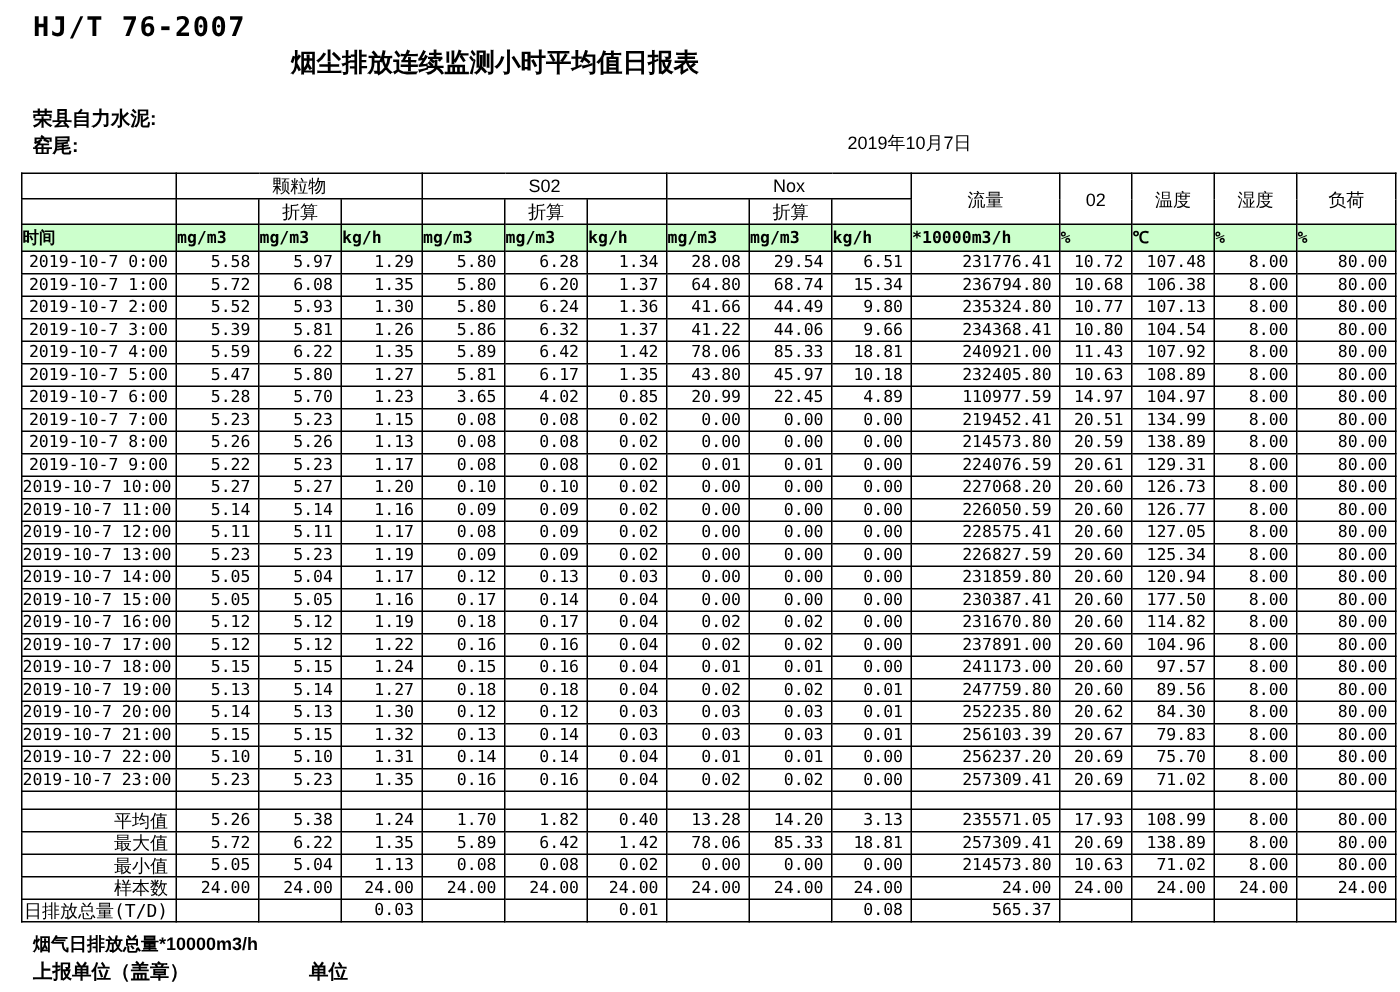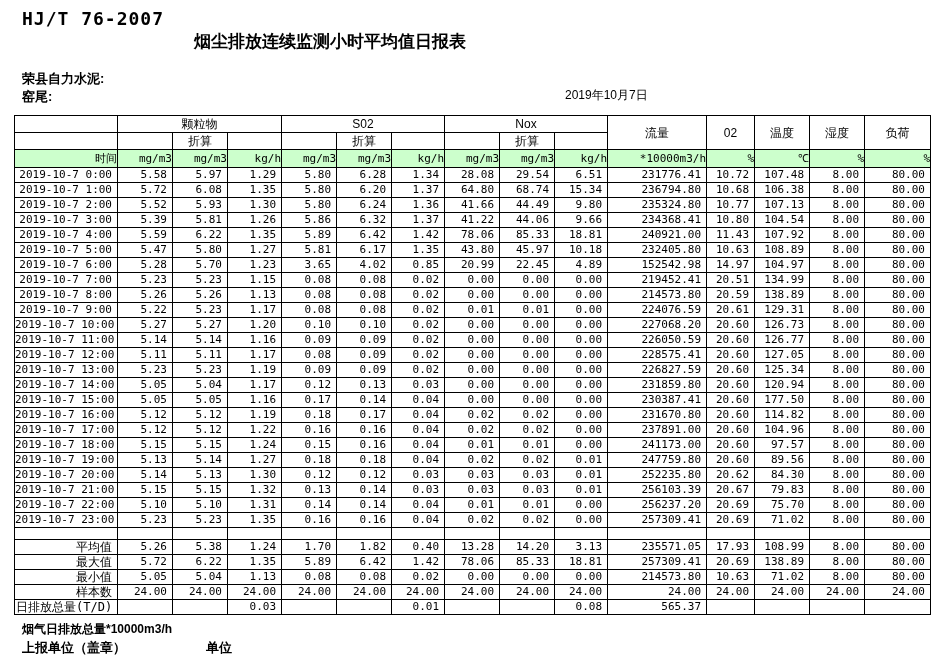--- a/index.html
+++ b/index.html
@@ -49,22 +49,23 @@
     font-family: "DejaVu Sans Mono", monospace;
   }
   table.report tr.hgroup td, table.report tr.hsub td {
     height: 17px; line-height: 16px;
     text-align: center; padding: 0;
     font-family: "Liberation Sans", sans-serif;
     font-size: 12px;
   }
   table.report tr.hunits td {
     height: 18px; line-height: 17px;
-    text-align: right; padding: 0;
+    text-align: left; padding: 0;
     font-size: 11px;
+    font-weight: bold;
   }
   tr.hunits td { background: #ccffcc; }
   td.time-head { font-weight: normal; font-size: 12px; font-family: "Liberation Sans", sans-serif; }
   td.c-time { padding-right: 9px; }
   tr.sep-row td { height: 12px; line-height: 11px; }
   td.sum-label {
     font-family: "Liberation Sans", sans-serif;
     text-align: right; padding-right: 4px; font-size: 12px; margin-left: 36px;
   }
   td.sum-label.left { text-align: left; padding-left: 1px; padding-right: 0; }
@@ -252,21 +253,21 @@
         <td class="c-time">2019-10-7 6:00</td>
         <td>5.28</td>
         <td>5.70</td>
         <td>1.23</td>
         <td>3.65</td>
         <td>4.02</td>
         <td>0.85</td>
         <td>20.99</td>
         <td>22.45</td>
         <td>4.89</td>
-        <td>152542.98</td>
+        <td>110977.59</td>
         <td>14.97</td>
         <td>104.97</td>
         <td>8.00</td>
         <td>80.00</td>
       </tr>
       <tr>
         <td class="c-time">2019-10-7 7:00</td>
         <td>5.23</td>
         <td>5.23</td>
         <td>1.15</td>

